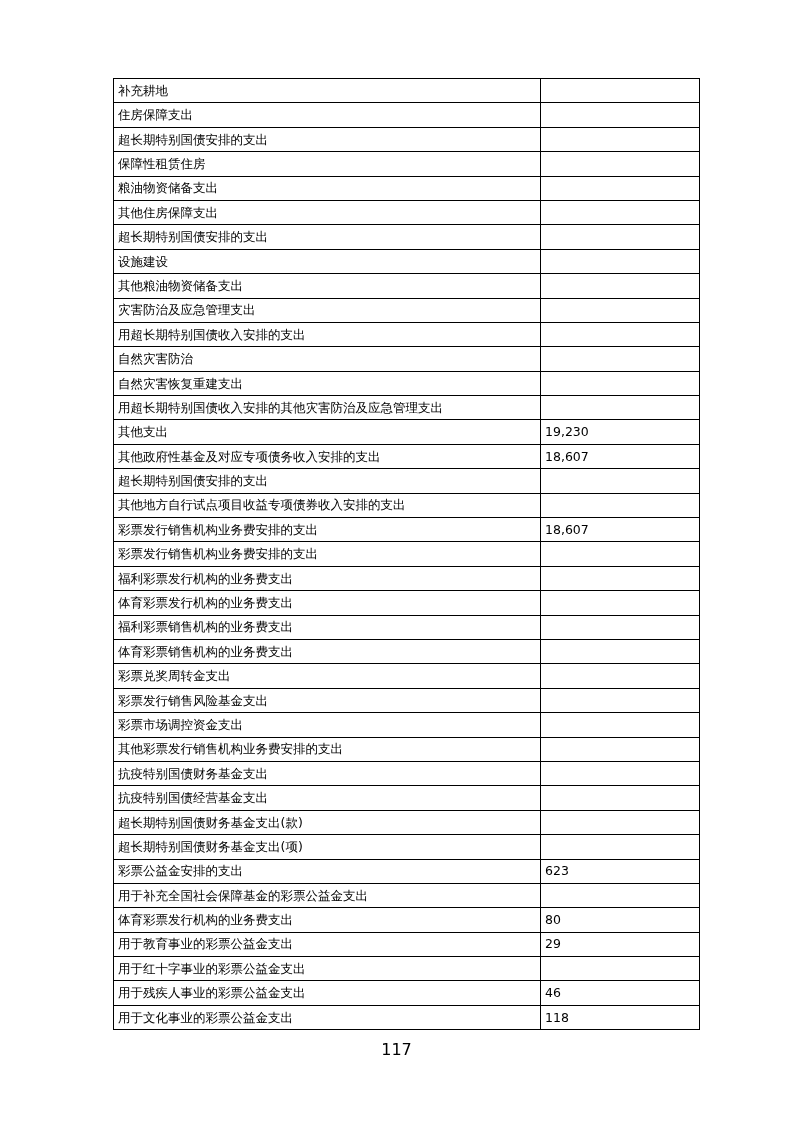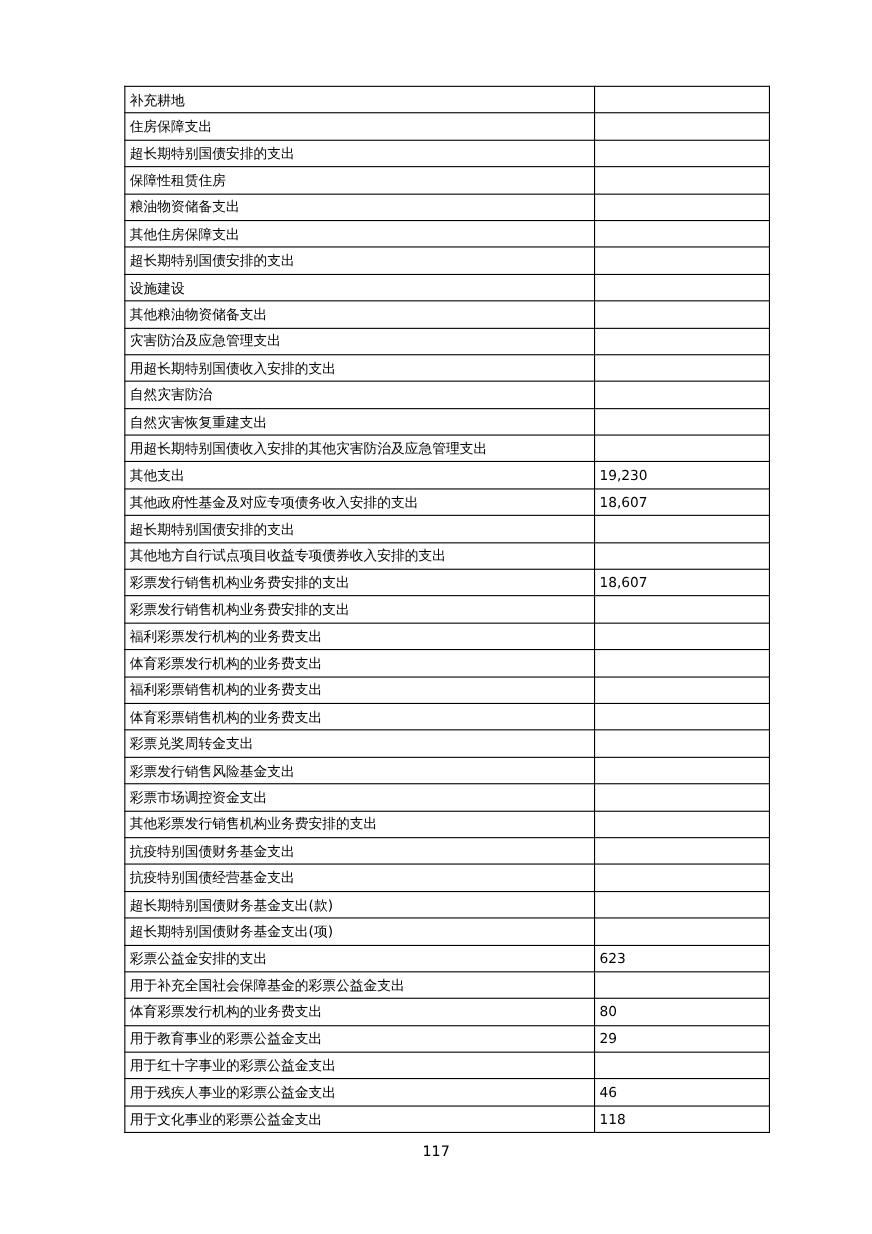--- a/index.html
+++ b/index.html
@@ -54,21 +54,21 @@
   }
   .ind0 { padding-left: 6px; }
   .ind1 { padding-left: 20px; }
   .ind2 { padding-left: 32px; }
   .page-number {
     position: absolute;
     left: 0;
     top: 1040px;
     width: 793px;
     text-align: center;
-    font-size: 13px;
+    font-size: 16px;
     font-family: "DejaVu Sans", "Liberation Sans", sans-serif;
   }
 </style>
 </head>
 <body>
 
 <div class="page">
   <table class="doc-table">
     <tbody>
         <tr>

